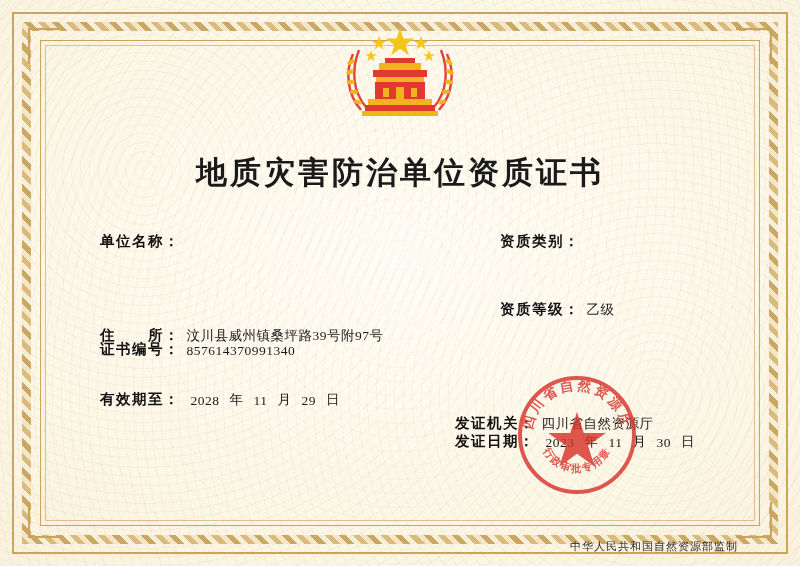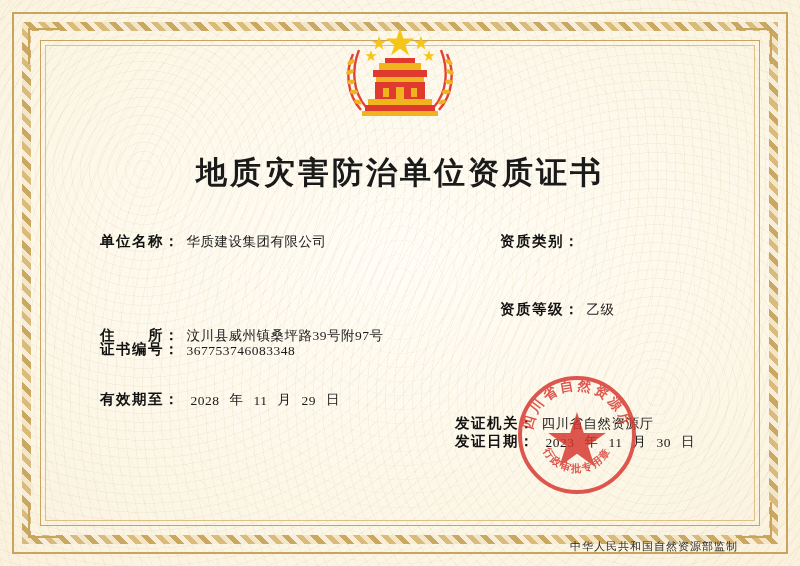--- a/index.html
+++ b/index.html
@@ -236,33 +236,32 @@
     </svg>
   </div>
 
   <div class="title">地质灾害防治单位资质证书</div>
 
   <div class="fields">
 
     <div class="row" id="row-company">
       <span class="lbl">单位名称</span>
       <span class="colon">：</span>
-      <span class="val">华质建设集团有限公司</span>
     </div>
 
     <div class="row" id="row-address">
       <span class="lbl">住　　所</span>
       <span class="colon">：</span>
       <span class="val">汶川县威州镇桑坪路39号附97号</span>
     </div>
 
     <div class="row" id="row-certno">
       <span class="lbl">证书编号</span>
       <span class="colon">：</span>
-      <span class="val">367753746083348</span>
+      <span class="val">857614370991340</span>
     </div>
 
     <div class="row" id="row-valid">
       <span class="lbl">有效期至</span>
       <span class="colon">：</span>
       <span class="val date-num">2028</span>
       <span class="val seg">年</span>
       <span class="val date-num">11</span>
       <span class="val seg">月</span>
       <span class="val date-num">29</span>

